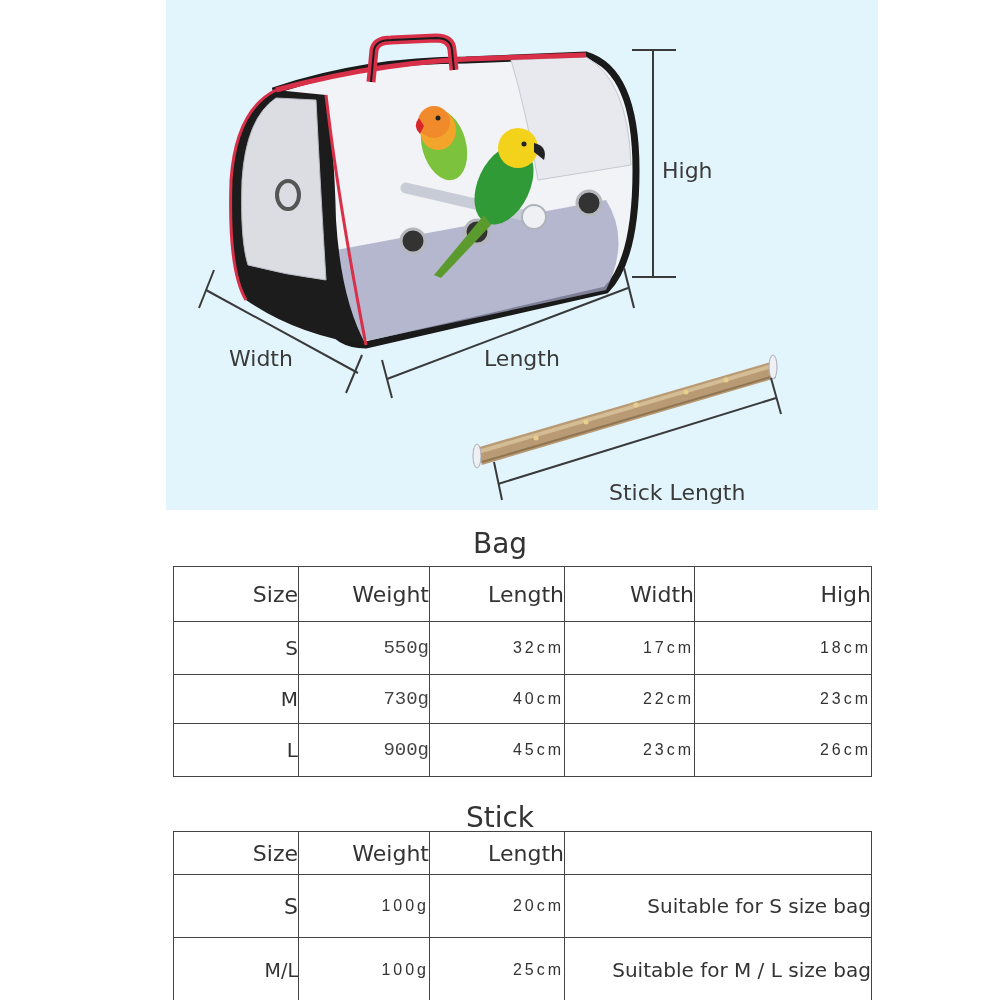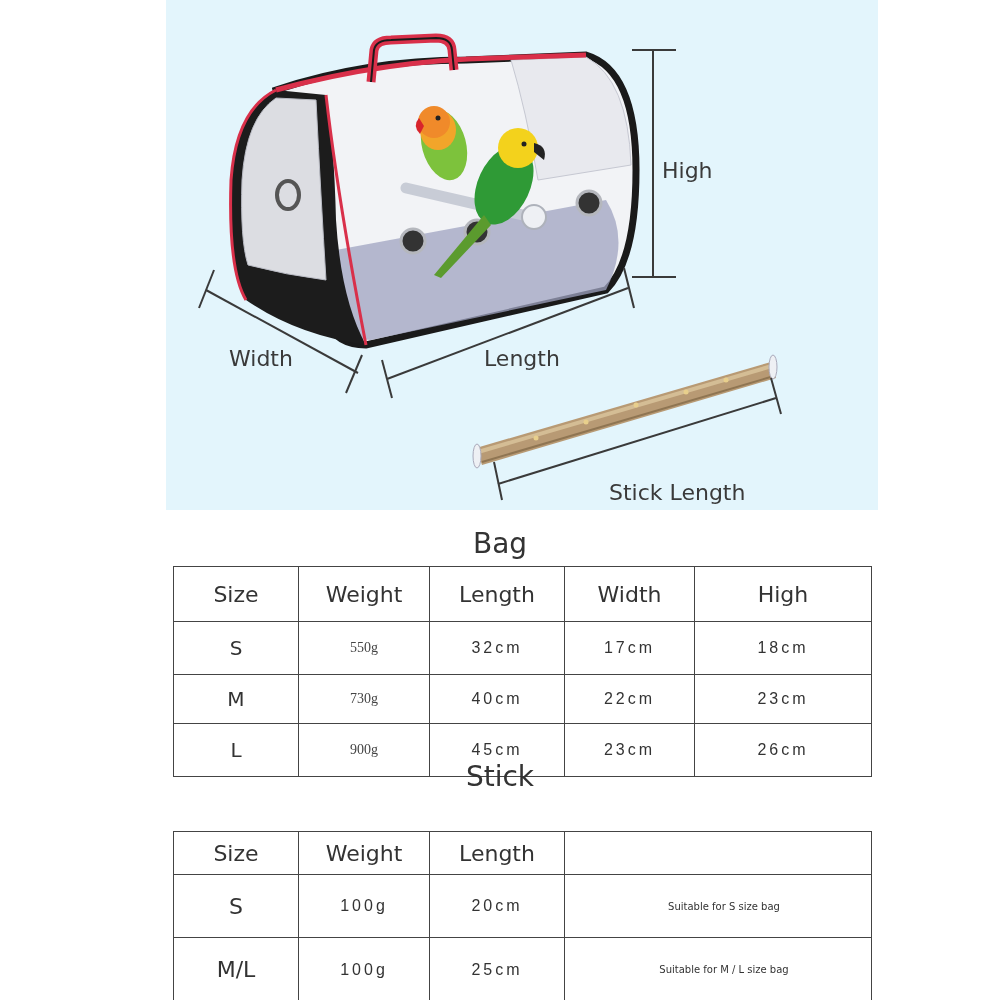--- a/index.html
+++ b/index.html
@@ -19,30 +19,30 @@
     .section-title {
       position: absolute; width: 1000px; text-align: center;
       font-family: "DejaVu Sans", sans-serif; font-size: 28px; color: #333;
     }
 
     table.spec {
       position: absolute; border-collapse: collapse; table-layout: fixed;
       background: #fff;
     }
     table.spec td, table.spec th {
-      border: 1.5px solid #444; text-align: center; vertical-align: middle;
+      border: 1.5px solid #444; text-align: right; vertical-align: middle;
       font-weight: normal;
     }
     table.spec th {
       font-family: "DejaVu Sans", sans-serif; font-size: 22px; color: #333;
     }
     .size-cell { font-family: "DejaVu Sans", sans-serif; font-size: 20px; color: #333; }
-    .weight-serif { font-family: Liberation Serif, serif; font-size: 14px; color: #444; }
+    .weight-serif { font-family: Liberation Mono, monospace; font-size: 19px; color: #444; }
     .spaced { font-family: "Liberation Sans", sans-serif; font-size: 16px; letter-spacing: 3px; color: #333; }
-    .note { font-family: "DejaVu Sans", sans-serif; font-size: 10px; color: #333; padding-left: 12px; }
+    .note { font-family: "DejaVu Sans", sans-serif; font-size: 20px; color: #333; padding-left: 12px; }
   </style>
 </head>
 <body>
 
 <div class="hero">
   <svg width="712" height="510" viewBox="0 0 712 510">
 
     <path d="M 110 90 Q 200 60 300 60 L 420 55 Q 470 70 470 170 Q 470 260 440 290 L 200 345 Q 170 345 160 320 Z" fill="#f2f3f6" stroke="#1a1a1a" stroke-width="7"></path>
 
     <path d="M 170 250 L 440 200 Q 465 240 440 290 L 205 340 Q 175 340 168 310 Z" fill="#9fa3c0" opacity="0.75"></path>
@@ -160,21 +160,21 @@
   <tr style="height:53px;">
     <td class="size-cell">L</td>
     <td class="weight-serif">900g</td>
     <td class="spaced">45cm</td>
     <td class="spaced">23cm</td>
     <td class="spaced">26cm</td>
   </tr>
 </tbody>
   </table>
 
-<div class="section-title" style="top:760px;">Stick</div>
+<div class="section-title" style="top:801px;">Stick</div>
 
 <table class="spec" style="left:173px; top:831px; width:698px;">
   <colgroup>
     <col style="width:125px">
       <col style="width:131px">
       <col style="width:135px">
       <col style="width:307px">
   </colgroup>
   <tbody>
       <tr style="height:43px;">
@@ -183,19 +183,19 @@
     <th>Length</th>
     <th></th>
   </tr>
   <tr style="height:63px;">
     <td class="size-cell" style="font-size:22px;">S</td>
     <td class="spaced">100g</td>
     <td class="spaced">20cm</td>
     <td class="note">Suitable for S size bag</td>
   </tr>
   <tr style="height:64px;">
-    <td class="size-cell" style="font-size:22px;">M/L</td>
+    <td class="size-cell" style="font-size:19px;">M/L</td>
     <td class="spaced">100g</td>
     <td class="spaced">25cm</td>
     <td class="note">Suitable for M / L size bag</td>
   </tr>
 </tbody>
   </table>
 
 </body></html>

